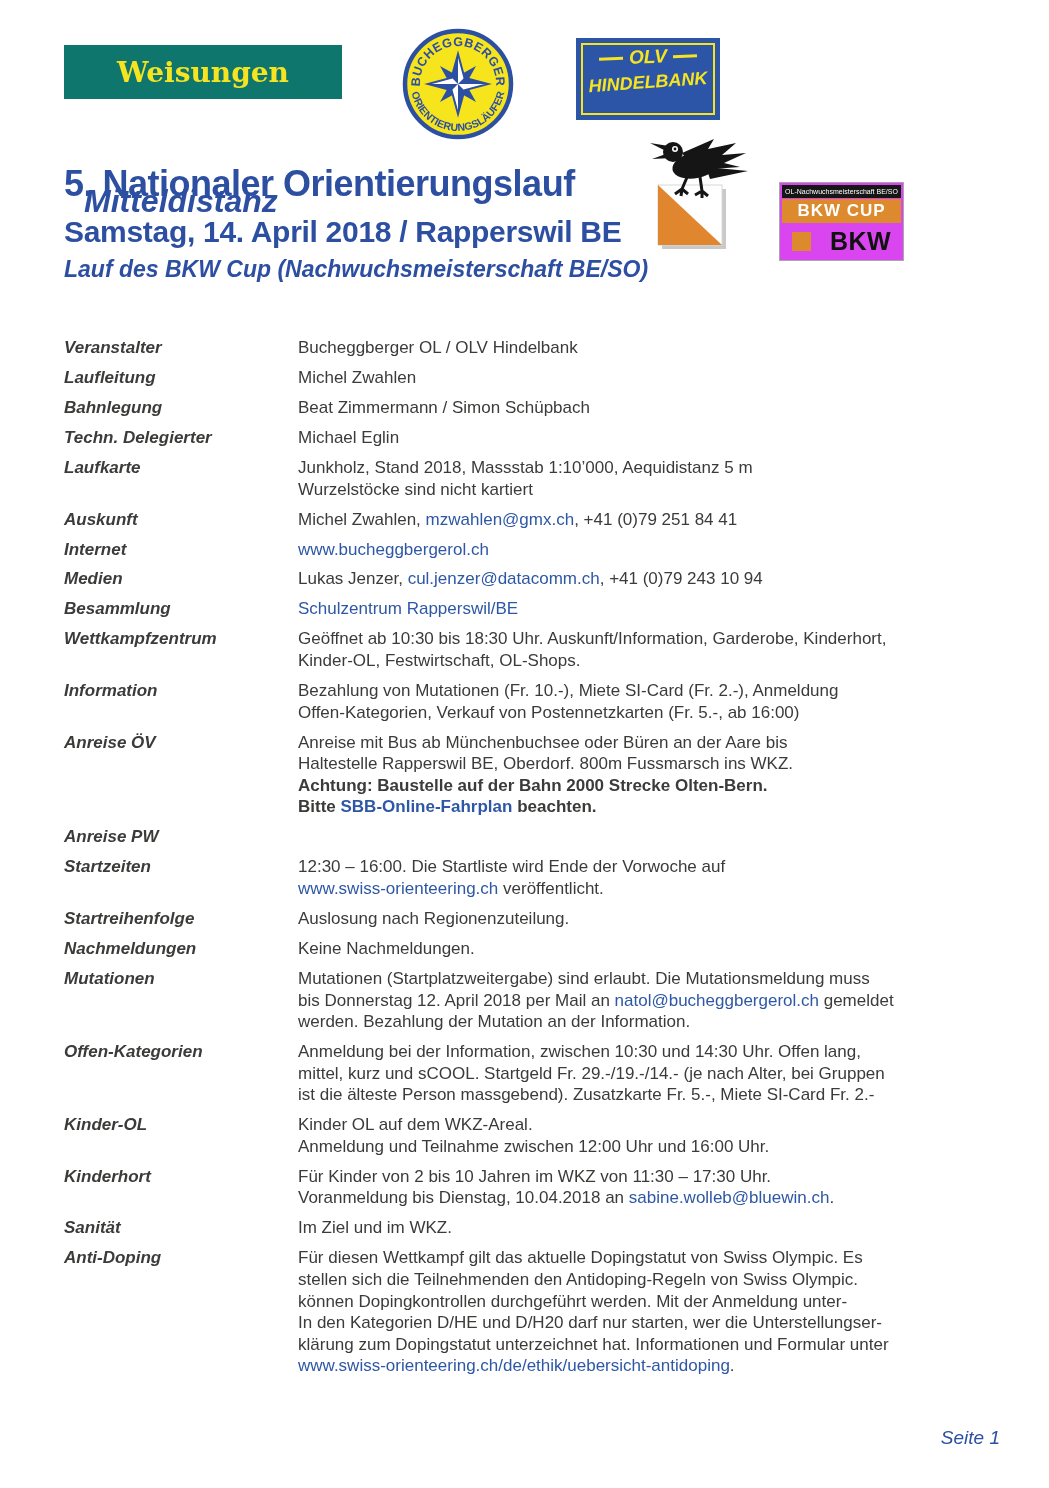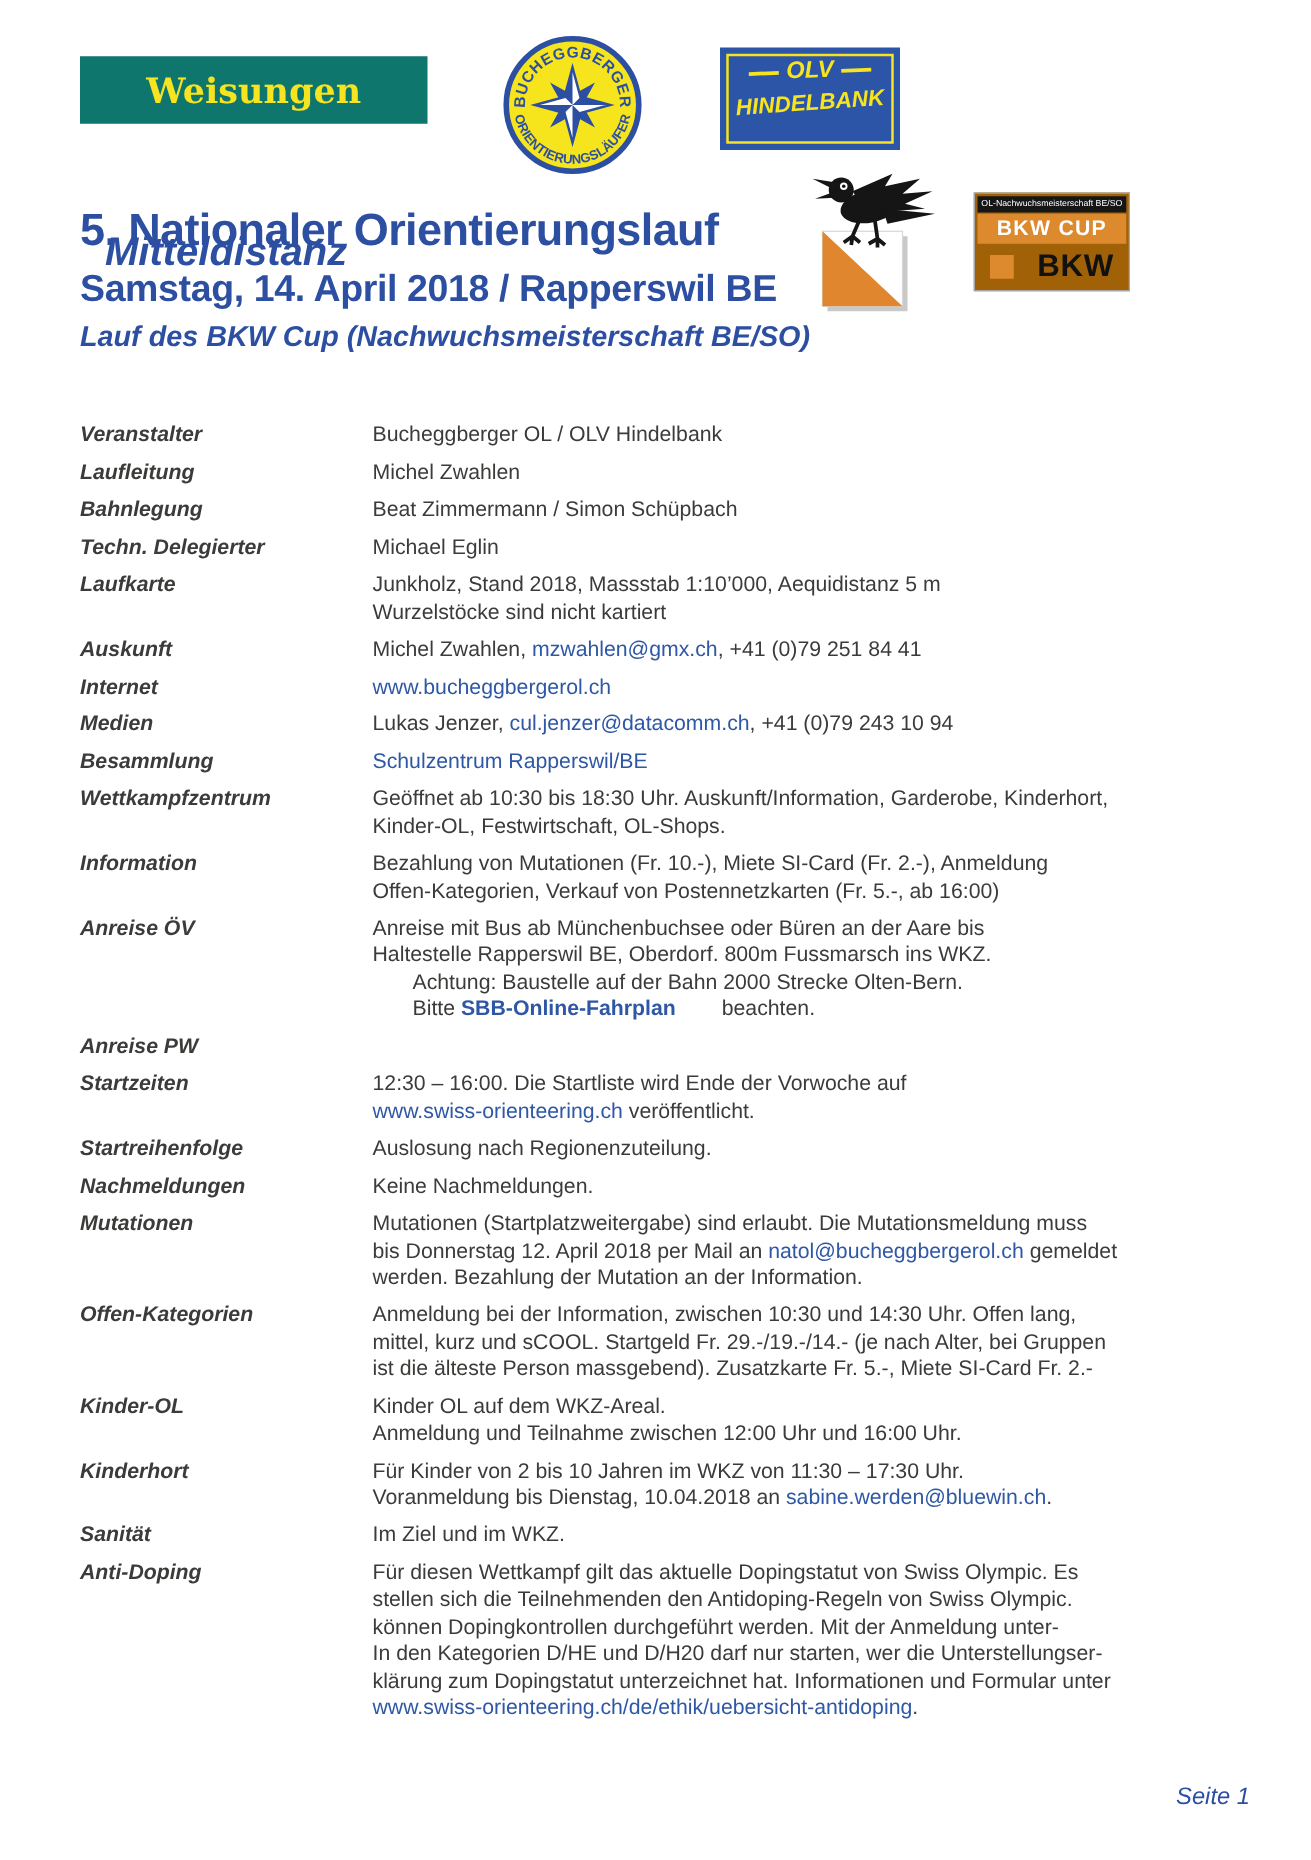--- a/index.html
+++ b/index.html
@@ -21,39 +21,39 @@
   .hb-inner { position:absolute; left:5px; top:5px; right:5px; bottom:5px; border:2px solid #f5e41f; }
   .hb-olv {
     position:absolute; top:8px; left:0; right:0; display:flex; align-items:center; justify-content:center; gap:6px;
     color:#f5e41f; font-weight:bold; font-style:italic; font-size:19px; transform:rotate(-2deg);
   }
   .hb-dash { width:24px; height:3px; background:#f5e41f; }
   .hb-name {
     position:absolute; top:34px; left:0; right:0; text-align:center;
     color:#f5e41f; font-weight:bold; font-style:italic; font-size:18px; transform:rotate(-4deg);
   }
-  .bkw { position:absolute; left:779px; top:154px; width:125px; height:79px; background:#a16207; border:1px solid #a8a8a8; padding:2px; }
+  .bkw { position:absolute; left:779px; top:182px; width:125px; height:79px; background:#d946ef; border:1px solid #a8a8a8; padding:2px; }
   .bkw-top { background:#161616; color:#fff; font-size:7px; text-align:center; height:13px; line-height:13px; white-space:nowrap; overflow:hidden; }
   .bkw-mid { background:#dd8a2f; color:#fff; font-weight:bold; font-size:17px; text-align:center; height:24px; line-height:24px; margin-top:1px; letter-spacing:1px; }
   .bkw-bottom { display:flex; align-items:center; justify-content:center; gap:19px; height:36px; }
   .bkw-sq { width:19px; height:19px; background:#dd8a2f; }
   .bkw-word { font-size:25px; font-weight:bold; color:#111; letter-spacing:0.5px; }
   .raven-flag { position:absolute; left:648px; top:137px; }
   
   .title { position:absolute; left:64px; top:139px; font-size:36px; font-weight:bold; color:#2d4fa2; letter-spacing:-0.5px; white-space:nowrap; }
   .subtitle { position:absolute; left:64px; top:183px; font-size:32px; font-weight:bold; font-style:italic; color:#2d4fa2; white-space:nowrap;margin-left:20px; }
   .dateline { position:absolute; left:64px; top:215px; font-size:30px; font-weight:bold; color:#2d4fa2; letter-spacing:-0.3px; white-space:nowrap; }
   .cupline { position:absolute; left:64px; top:256px; font-size:23px; font-weight:bold; font-style:italic; color:#2d4fa2; white-space:nowrap; }
   
   .table { position:absolute; left:64px; top:337px; width:940px; }
   .row { display:flex; margin-bottom:8.4px; }
   .label { flex:0 0 234px; width:234px; font-weight:bold; font-style:italic; font-size:17px; line-height:21.6px; }
   .value { flex:1; font-size:17px; line-height:21.6px; }
   .line { white-space:nowrap; }
-  .seg-b { font-weight:normal;margin-left:32px; }
+  .seg-b { font-weight:bold; }
   .seg-l { color:#2e57a5; }
   .seg-bl { color:#2e57a5; font-weight:bold; }
   
   .footer { position:absolute; left:64px; top:1427px; width:936px; text-align:right; color:#2d4fa2; font-weight:normal; font-style:italic; font-size:19px; }
 </style>
 </head>
 <body>
 
 <div class="badge">Weisungen</div>
 
@@ -263,21 +263,21 @@
     <div class="value">
         <div class="line"><span class="seg">Kinder OL auf dem WKZ-Areal.</span></div>
         <div class="line"><span class="seg">Anmeldung und Teilnahme zwischen 12:00 Uhr und 16:00 Uhr.</span></div>
       </div>
   </div>
 
   <div class="row">
     <div class="label">Kinderhort</div>
     <div class="value">
         <div class="line"><span class="seg">Für Kinder von 2 bis 10 Jahren im WKZ von 11:30 – 17:30 Uhr.</span></div>
-        <div class="line"><span class="seg">Voranmeldung bis Dienstag, 10.04.2018 an </span><span class="seg seg-l">sabine.werden@bluewin.ch</span><span class="seg">.</span></div>
+        <div class="line"><span class="seg">Voranmeldung bis Dienstag, 10.04.2018 an </span><span class="seg seg-l">sabine.wolleb@bluewin.ch</span><span class="seg">.</span></div>
       </div>
   </div>
 
   <div class="row">
     <div class="label">Sanität</div>
     <div class="value">
         <div class="line"><span class="seg">Im Ziel und im WKZ.</span></div>
       </div>
   </div>
 

